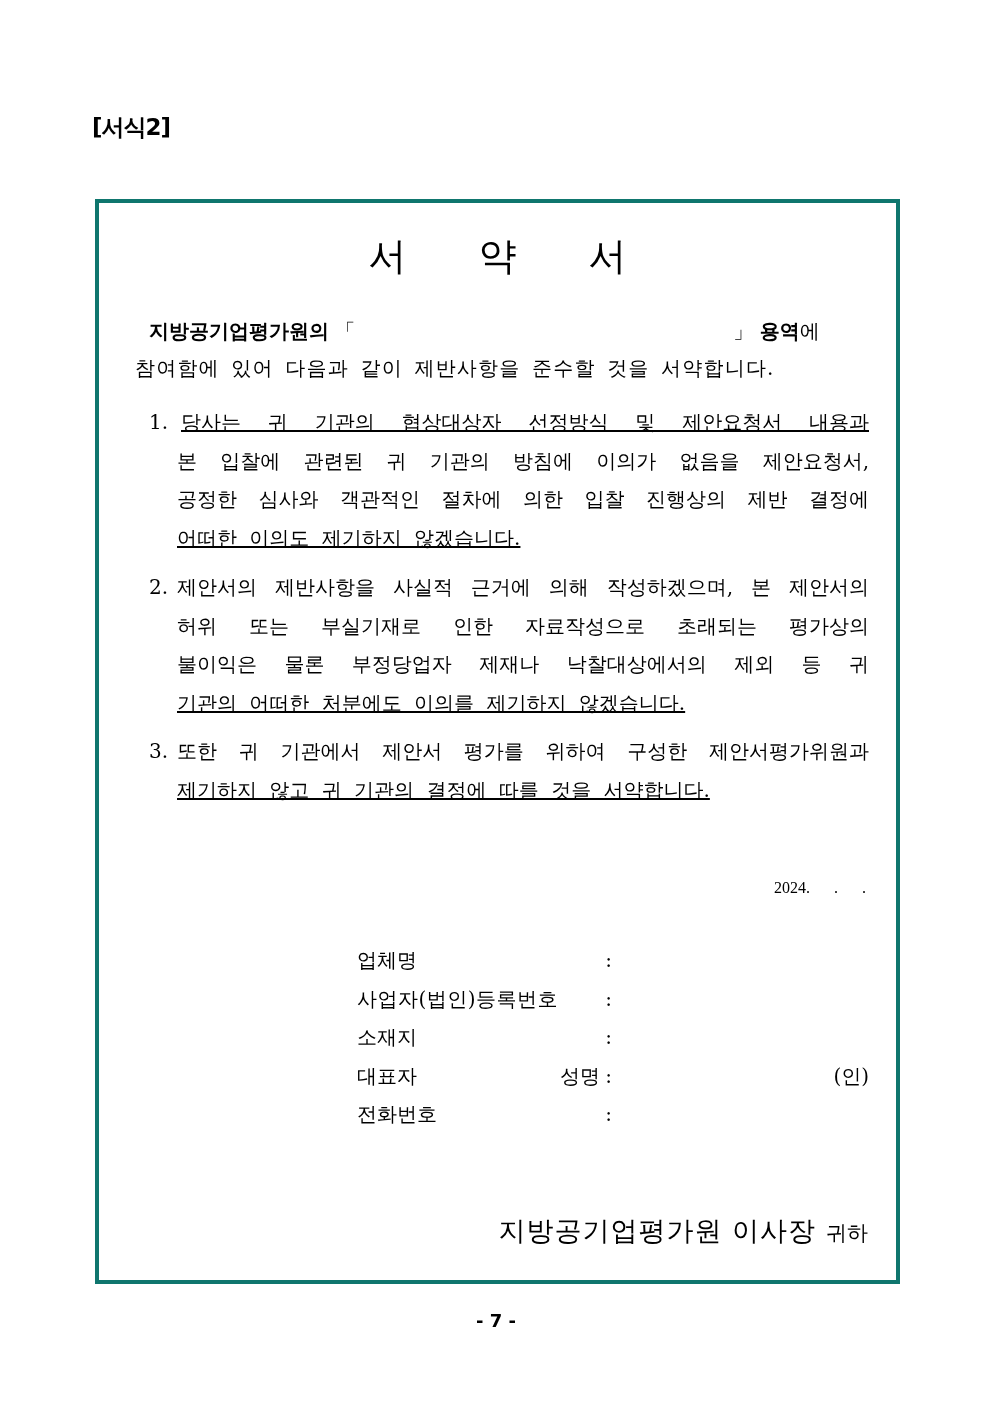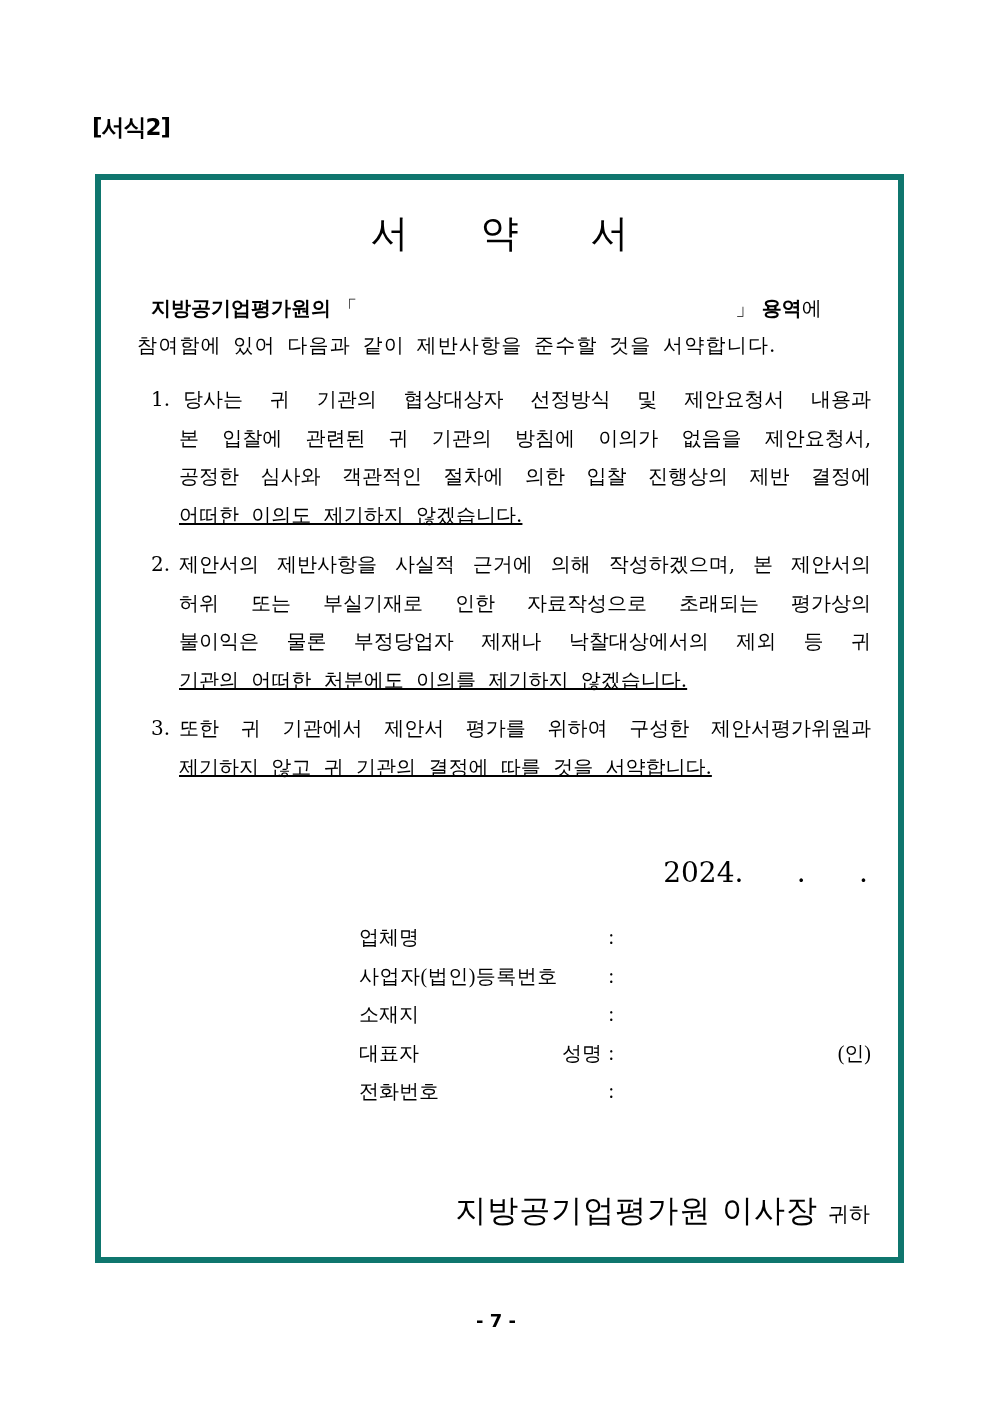--- a/index.html
+++ b/index.html
@@ -1,38 +1,38 @@
 <!DOCTYPE html>
 <html><head>
   <meta charset="utf-8">
   <style>
     html, body { margin: 0; padding: 0; background: #ffffff; }
     body { width: 992px; height: 1403px; position: relative; overflow: hidden; color: #000; }
     .form-label { position: absolute; left: 92px; top: 112px; font-family: "DejaVu Sans", sans-serif; font-weight: bold; font-size: 23px; letter-spacing: -1px; }
-    .frame { position: absolute; left: 95px; top: 174px; width: 797px; height: 1077px; border: 6px solid #0f766e; }
+    .frame { position: absolute; left: 95px; top: 199px; width: 797px; height: 1077px; border: 4px solid #0f766e; }
     .serif { font-family: "DejaVu Serif", "Liberation Serif", serif; }
     .title { position: absolute; left: 0; right: 0; top: 28px; text-align: center; font-size: 38px; }
     .title span { display: inline-block; margin: 0 36px; }
     .intro1 { position: absolute; left: 50px; top: 115px; width: 720px; font-size: 20px; white-space: nowrap; }
     .intro1 .b { font-weight: bold; }
     .intro1 .gap { display: inline-block; width: 378px; }
     .intro2 { position: absolute; left: 36px; top: 152px; font-size: 20px; white-space: nowrap; letter-spacing: 1.2px; word-spacing: 4px; text-align: center; }
     .item { position: absolute; left: 50px; width: 720px; font-size: 20px; line-height: 38.5px; }
     .item .num { position: absolute; left: 0; top: 0; }
     .item .line { display: block; padding-left: 28px; text-align: justify; text-align-last: justify; white-space: nowrap; }
-    .item .line.first { padding-left: 32px; }
+    .item .line.first { padding-left: 32px; text-decoration: underline; }
     .item .line.last { text-align-last: left; word-spacing: 6px; text-decoration: underline; }
-    .date { position: absolute; right: 30px; top: 676px; font-size: 28px; white-space: pre; }
-    .fields { position: absolute; left: 258px; top: 738px; width: 512px; font-size: 20px; font-family: Liberation Serif, serif; }
+    .date { position: absolute; right: 30px; top: 676px; font-size: 16px; white-space: pre; font-family: Liberation Serif, serif; }
+    .fields { position: absolute; left: 258px; top: 738px; width: 512px; font-size: 20px; }
     .field { height: 38.5px; line-height: 38.5px; position: relative; }
     .field .lbl { display: inline-block; width: 243px; text-align: justify; text-align-last: justify; white-space: nowrap; vertical-align: top; }
     .field .colon { display: inline-block; width: 12px; text-align: right; }
     .field .seal { position: absolute; right: 0; top: 0; }
     .recipient { position: absolute; right: 28px; top: 1010px; white-space: nowrap; }
-    .recipient .main { font-size: 31px; letter-spacing: 1px; text-align: center; }
+    .recipient .main { font-size: 27px; letter-spacing: 1px; text-align: center; }
     .recipient .sub { font-size: 21px; margin-left: 10px; }
     .pageno { position: absolute; left: 0; right: 0; top: 1310px; text-align: center; font-family: "DejaVu Sans", sans-serif; font-weight: bold; font-size: 18px; }
   </style>
 </head>
 <body>
 
 <div class="form-label">[서식2]</div>
 
 <div class="frame serif">
 

